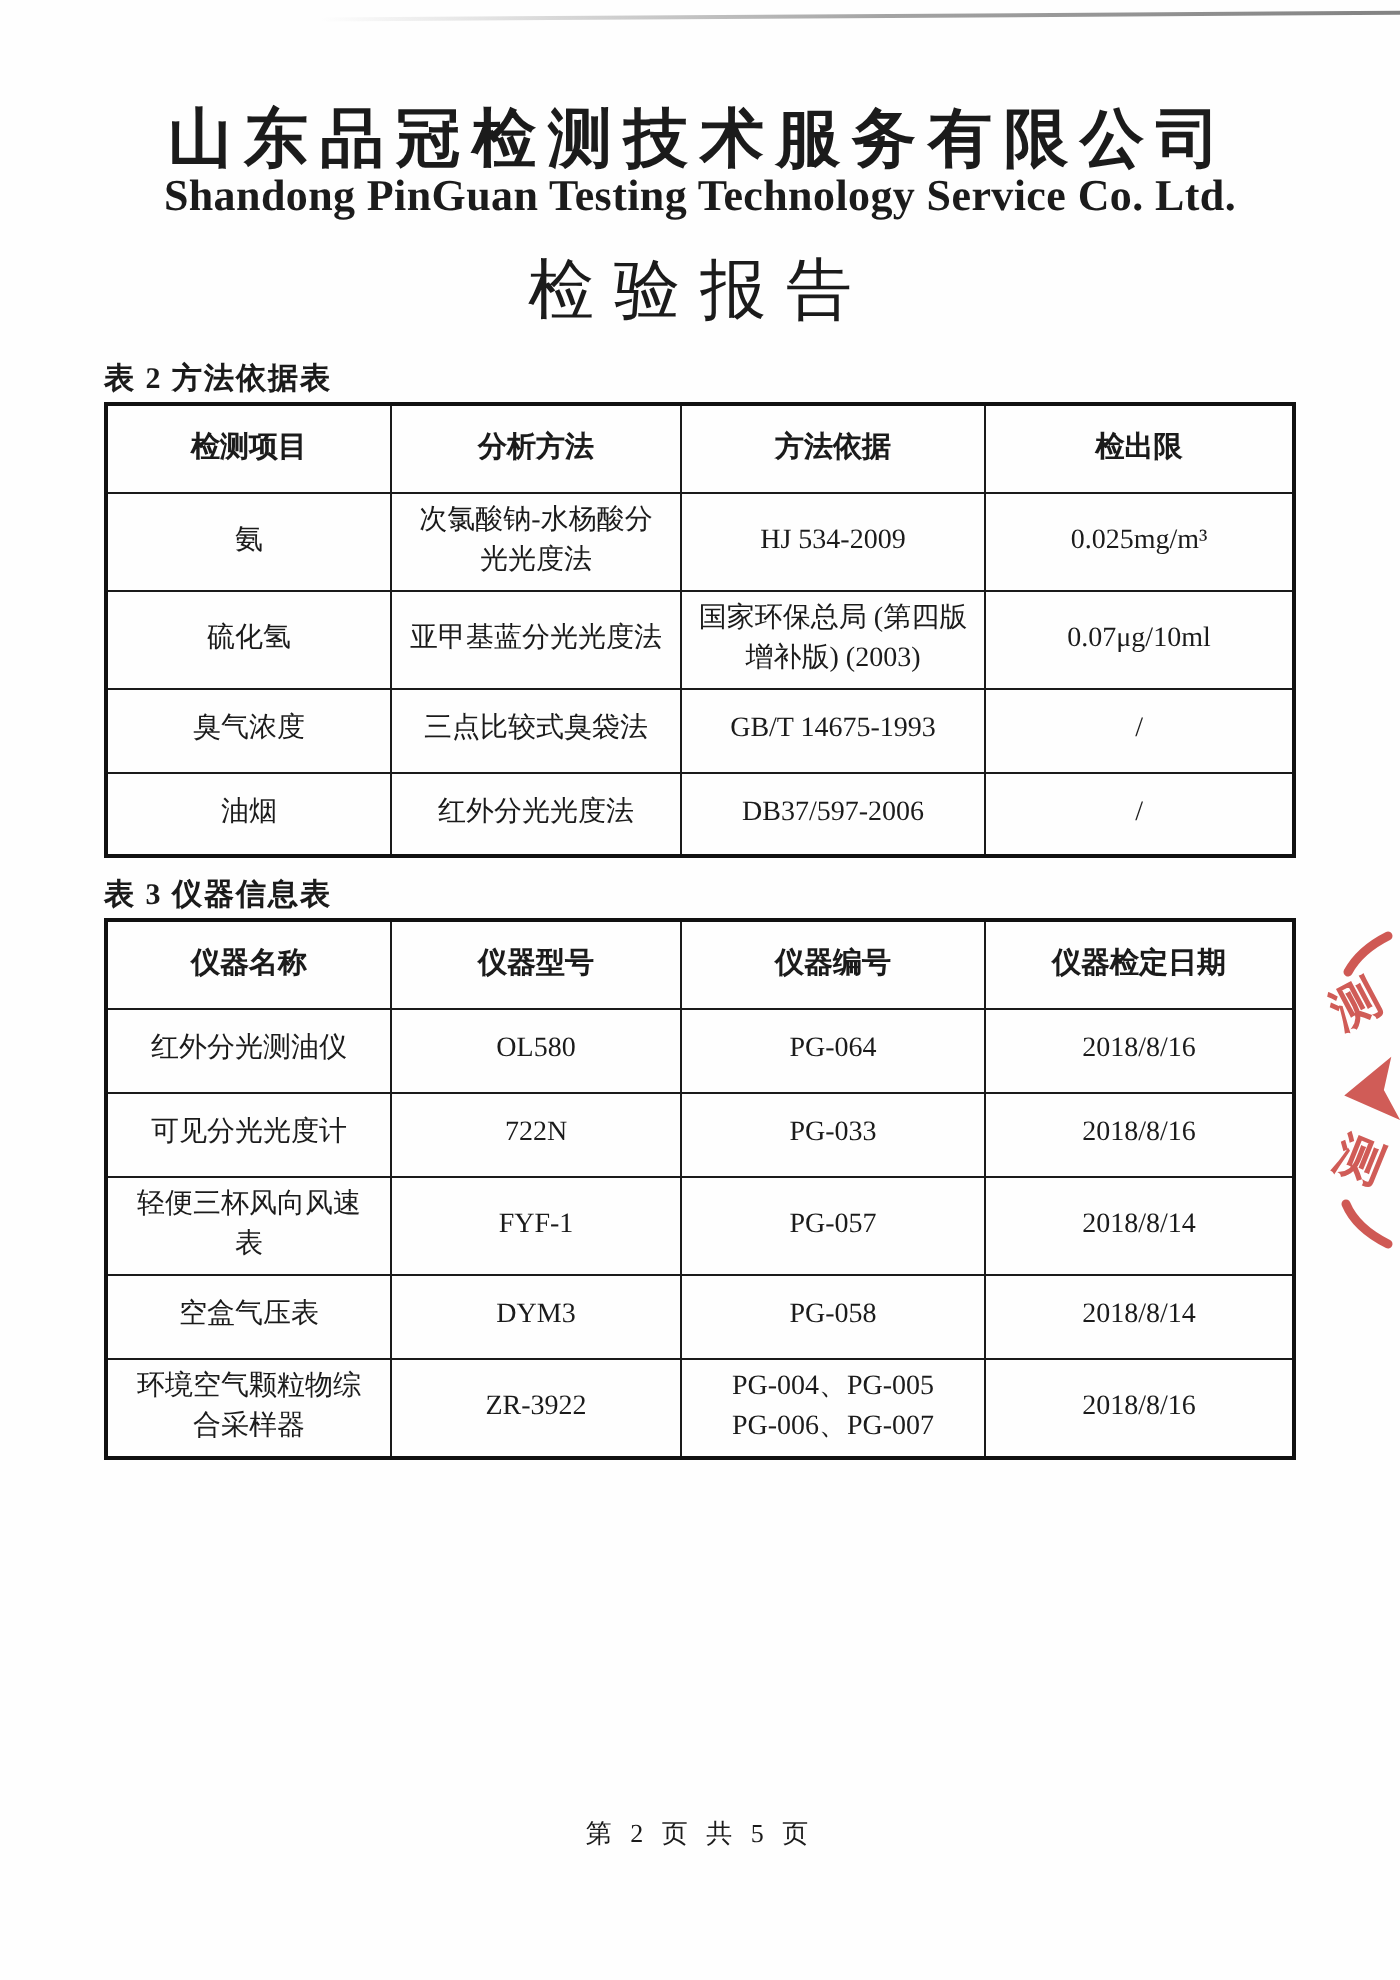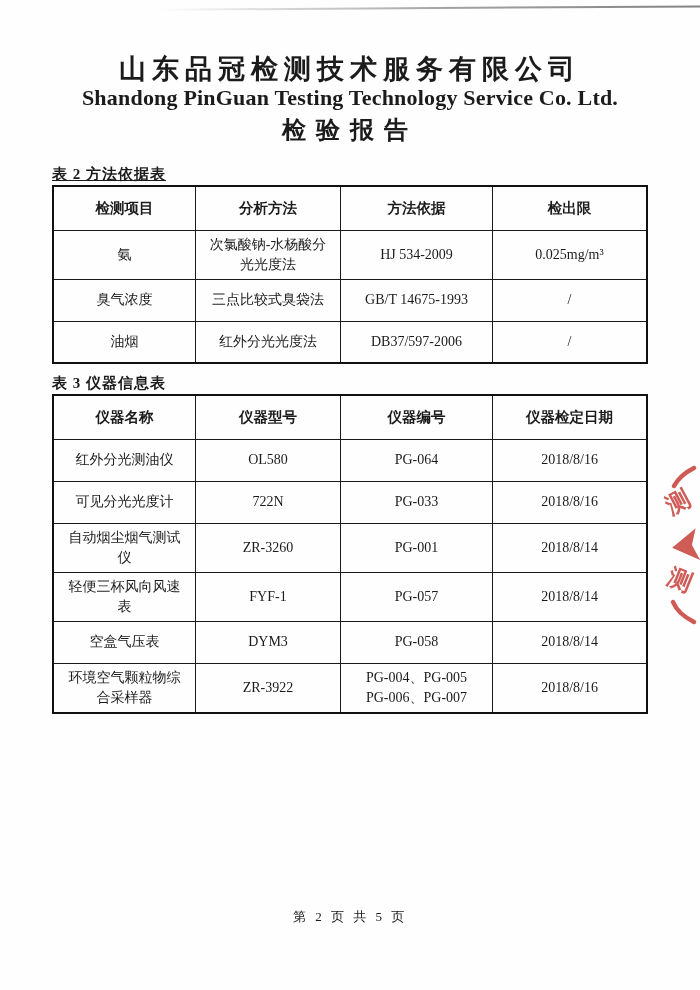--- a/index.html
+++ b/index.html
@@ -20,55 +20,56 @@
   .scan-line {
     position: absolute;
     top: 7px; left: 160px;
     width: 560px; height: 2px;
     background: linear-gradient(to right, rgba(120,120,120,0), rgba(90,90,90,.55), rgba(60,60,60,.65));
     transform: rotate(-0.35deg);
   }
 
   .header { text-align: center; padding-top: 52px; }
   .company-cn {
-    font-size: 27px;
+    font-size: 32px;
     font-weight: bold;
     letter-spacing: 6px;
     line-height: 34px;
   }
   .company-en {
     font-size: 22px;
     font-weight: bold;
     line-height: 24px;
     letter-spacing: 0.2px;
   }
   .title-cn {
-    font-size: 24px;
-    font-weight: bold;
+    margin-top: 16px;
+    font-size: 33px;
+    font-weight: normal;
     letter-spacing: 10px;
     line-height: 40px;
   }
   .title-en {
     font-size: 18px;
     font-weight: bold;
     letter-spacing: 5px;
     line-height: 26px;
     font-family: "Liberation Mono", "DejaVu Sans Mono", monospace;
   }
 
   .content { width: 596px; margin: 0 auto; }
 
   .tbl-caption {
     font-size: 15px;
     font-weight: bold;
     letter-spacing: 1px;
     line-height: 21px;
     margin-top: 9px;
   }
-  .tbl-caption.first { margin-top: 14px; text-decoration: underline; }
+  .tbl-caption.first { margin-top: 14px; }
 
   table {
     width: 100%;
     border-collapse: collapse;
     table-layout: fixed;
   }
   table, th, td { border: 1.5px solid #1a1a1a; }
   table { border-width: 2.5px; border-style: solid; border-color: #111; }
 
   th, td {
@@ -140,20 +141,26 @@
         </tr>
       </thead>
       <tbody>
         <tr>
           <td>氨</td>
           <td>次氯酸钠-水杨酸分光光度法</td>
           <td>HJ 534-2009</td>
           <td>0.025mg/m³</td>
         </tr>
         <tr>
+          <td>硫化氢</td>
+          <td>亚甲基蓝分光光度法</td>
+          <td>国家环保总局 (第四版增补版) (2003)</td>
+          <td>0.07μg/10ml</td>
+        </tr>
+        <tr>
           <td>臭气浓度</td>
           <td>三点比较式臭袋法</td>
           <td>GB/T 14675-1993</td>
           <td>/</td>
         </tr>
         <tr>
           <td>油烟</td>
           <td>红外分光光度法</td>
           <td>DB37/597-2006</td>
           <td>/</td>
@@ -182,26 +189,20 @@
           <td>红外分光测油仪</td>
           <td>OL580</td>
           <td>PG-064</td>
           <td>2018/8/16</td>
         </tr>
         <tr>
           <td>可见分光光度计</td>
           <td>722N</td>
           <td>PG-033</td>
           <td>2018/8/16</td>
-        </tr>
-        <tr>
-          <td>自动烟尘烟气测试仪</td>
-          <td>ZR-3260</td>
-          <td>PG-001</td>
-          <td>2018/8/14</td>
         </tr>
         <tr>
           <td>轻便三杯风向风速表</td>
           <td>FYF-1</td>
           <td>PG-057</td>
           <td>2018/8/14</td>
         </tr>
         <tr>
           <td>空盒气压表</td>
           <td>DYM3</td>

